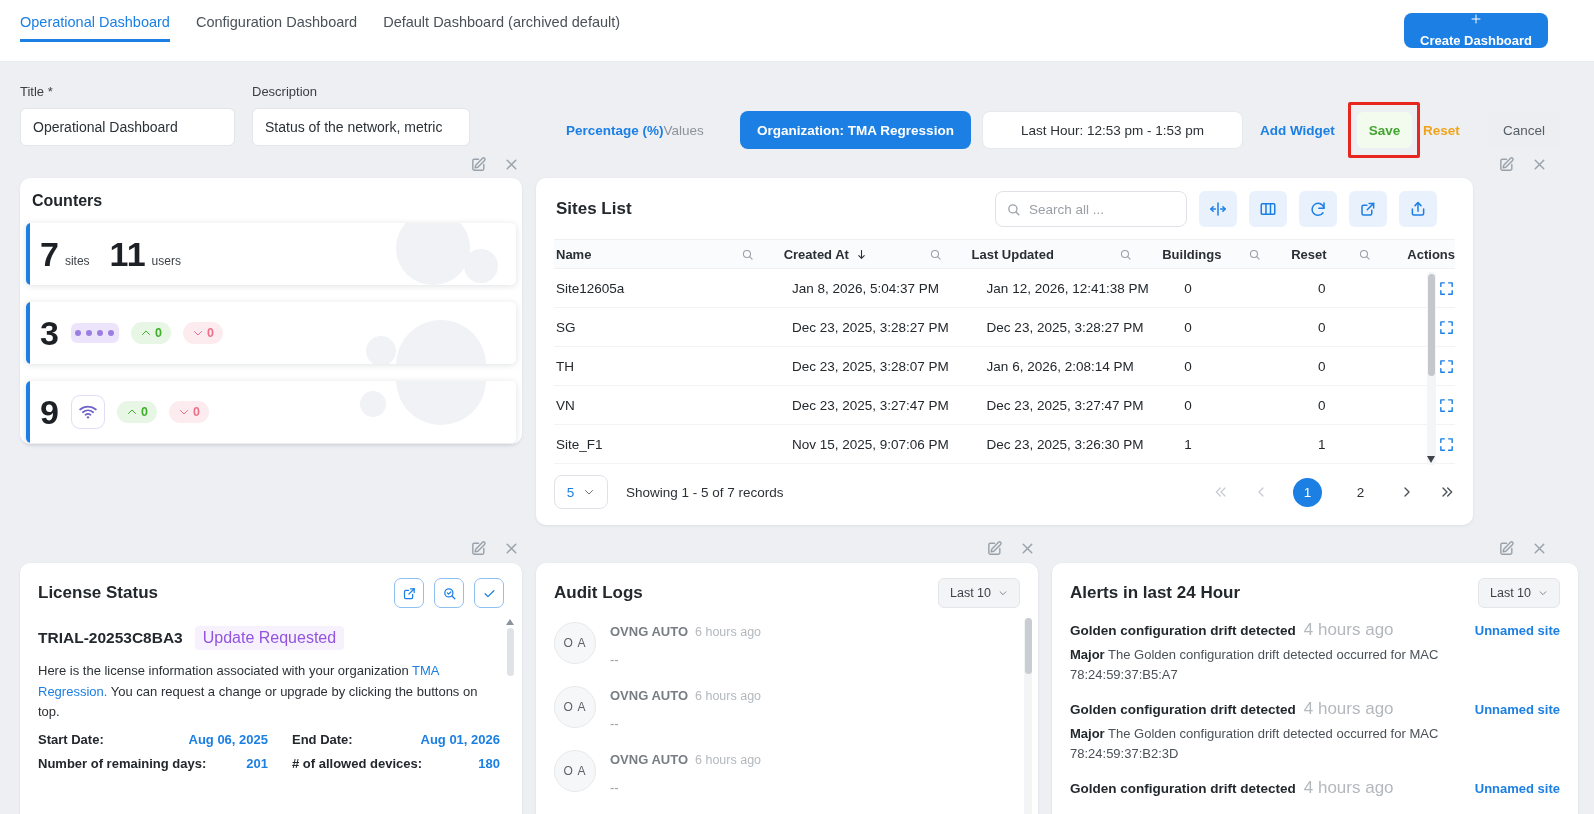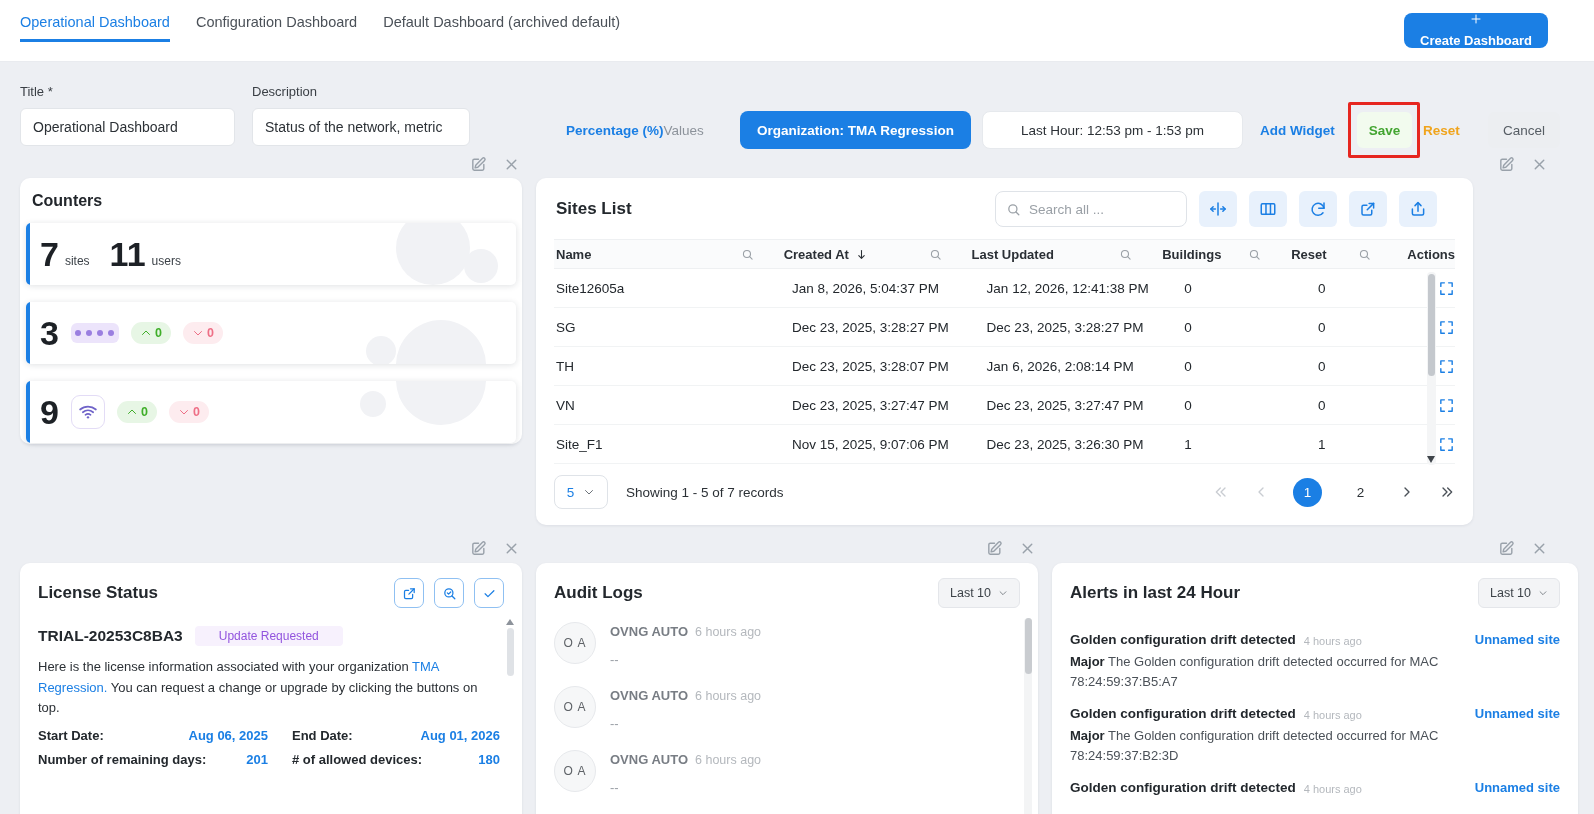--- a/index.html
+++ b/index.html
@@ -125,21 +125,21 @@
   .last10-btn svg { width:10px; height:10px; color:#6d737a; }
 
   
   .license-card { left:20px; top:563px; width:502px; height:300px; }
   .lic-btn { width:30px; height:30px; border:1.5px solid #8fc0f2; border-radius:7px; display:grid;
     place-items:center; color:#1b7fe4; background:#fff; }
   .lic-btn svg { width:15px; height:15px; }
   .lic-body { padding:6px 22px 0 18px; position:relative; }
   .lic-id-row { display:flex; align-items:center; gap:12px; }
   .lic-id { font-size:15.5px; font-weight:bold; color:#23282d; }
-  .lic-badge { font-size:12px; color:#9254de; background:#f7f1fd; padding:3px 24px; border-radius:4px; }
+  .lic-badge { font-size:16px; color:#9254de; background:#f7f1fd; padding:3px 8px; border-radius:4px; }
   .lic-text { margin-top:11px; font-size:13px; color:#2c3136; line-height:1.58; }
   .lic-link { color:#1b7fe4; }
   .lic-grid-row { display:flex; margin-top:9px; font-size:13px; }
   .lg-half { width:230px; display:flex; justify-content:space-between; margin-right:24px; }
   .lg-half.r { flex:1; margin-right:0; }
   .lg-label { font-weight:bold; color:#23282d; }
   .lg-val { color:#1b7fe4; font-weight:bold; }
   .lic-scroll { position:absolute; right:8px; top:56px; width:8px; height:190px; }
   .lic-scroll .tri-up { width:0; height:0; border-left:4px solid transparent; border-right:4px solid transparent;
     border-bottom:6px solid #8d939b; margin:0 auto 3px; }
@@ -154,23 +154,23 @@
   .aud-user { font-size:13px; font-weight:bold; color:#787d84; }
   .aud-time { font-size:12.5px; color:#b4b8bd; margin-left:7px; }
   .aud-detail { color:#9aa0a6; margin-top:12px; font-size:13px; }
   .aud-scroll { position:absolute; right:6px; top:-2px; width:8px; height:240px; background:#f3f4f5; border-radius:4px; }
   .aud-scroll .thumb { position:absolute; top:0; left:0.5px; width:7px; height:56px; background:#c9ccd0; border-radius:4px; }
 
   
   .alerts-card { left:1052px; top:563px; width:526px; height:300px; }
   .al-list { padding:0 18px; }
   .al-entry { margin-bottom:15px; }
-  .al-line1 { display:flex; align-items:flex-end;margin-top:12px; }
+  .al-line1 { display:flex; align-items:center; }
   .al-title { font-size:13.5px; font-weight:bold; color:#23282d; }
-  .al-time { font-size:11px; color:#b4b8bd; margin-left:8px; }
+  .al-time { font-size:17px; color:#b4b8bd; margin-left:8px; }
   .al-site { margin-left:auto; color:#1b7fe4; font-size:13px; font-weight:bold; }
   .al-body { margin-top:5px; font-size:13px; color:#4b5158; line-height:1.5; padding-right:40px; }
   .al-sev { font-weight:bold; color:#23282d; }
 </style>
 </head>
 <body>
 
 <div class="topbar">
   <div class="tabs">
     <div class="tab active">Operational Dashboard</div>

